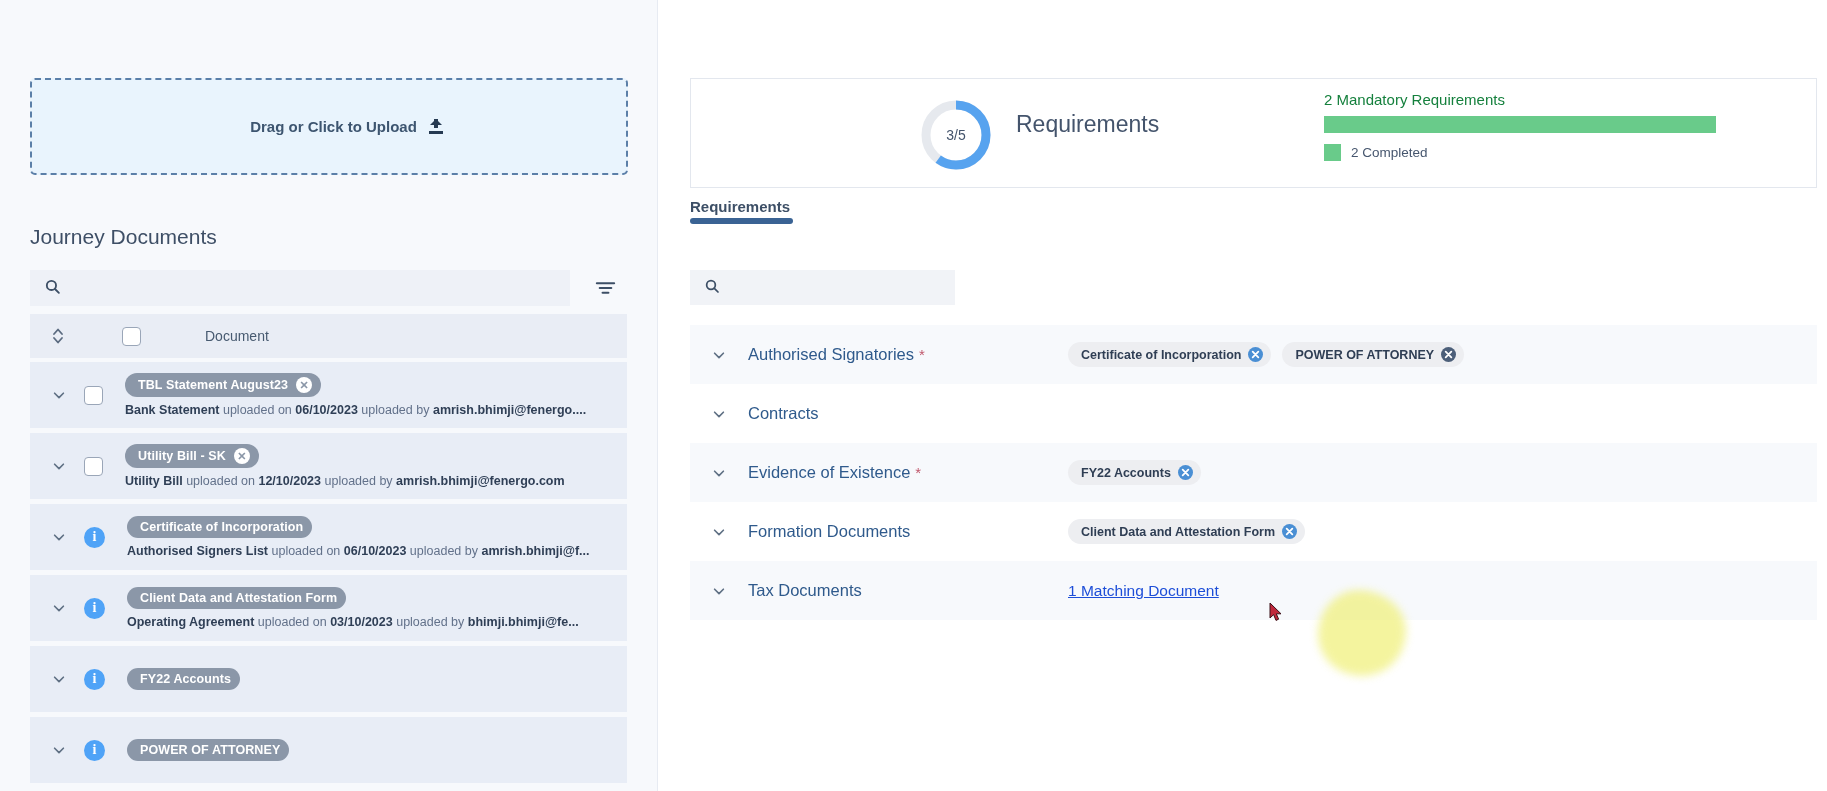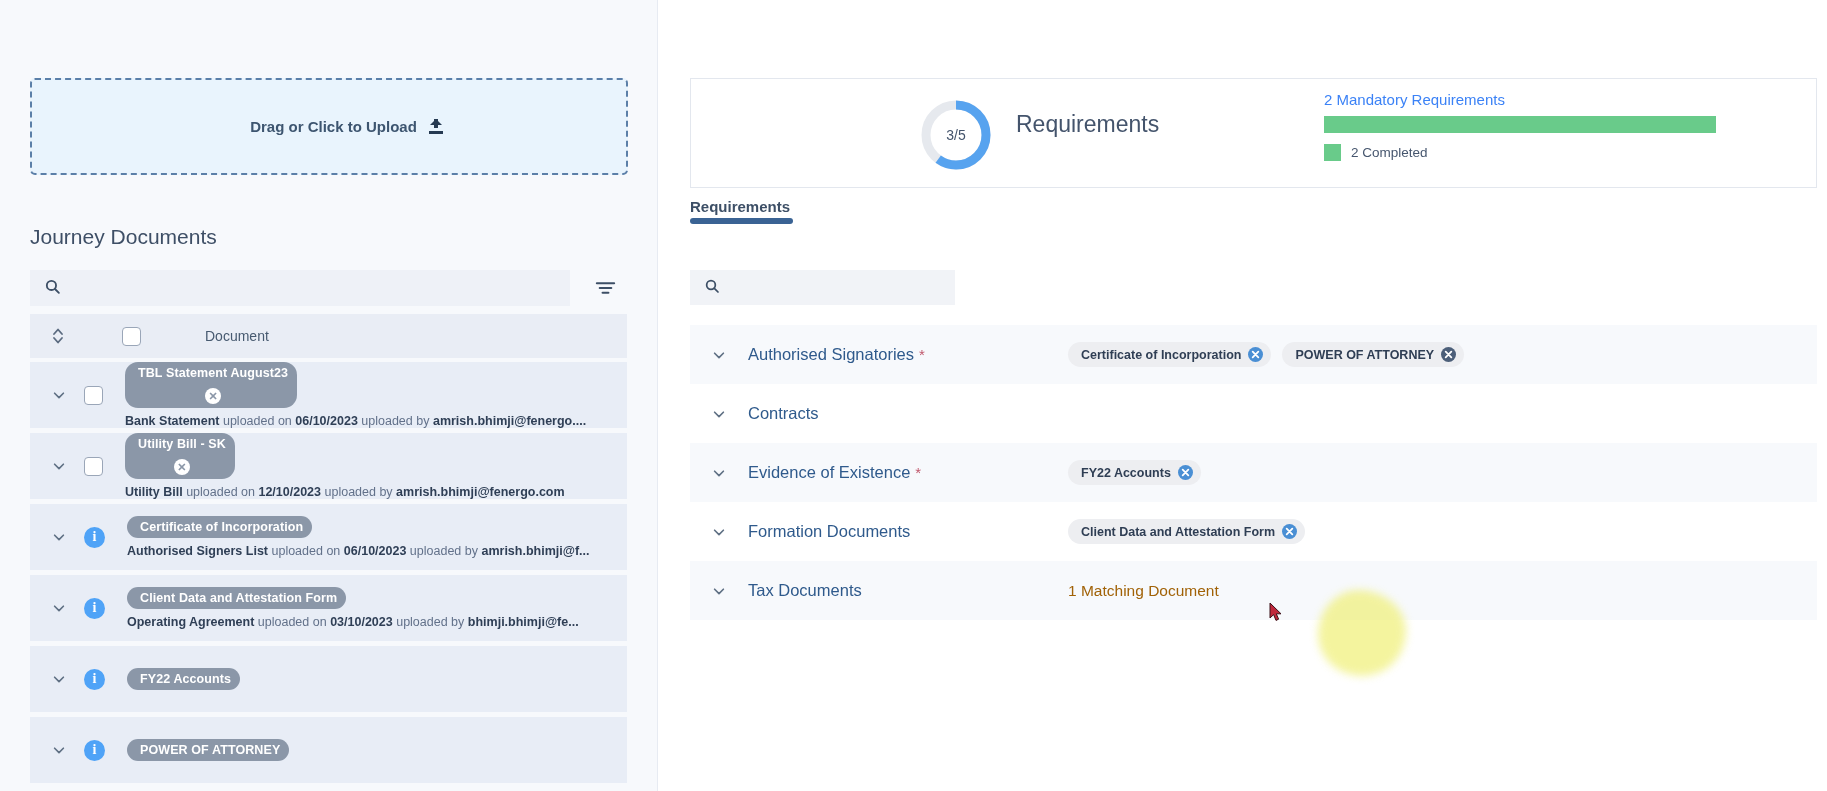--- a/index.html
+++ b/index.html
@@ -93,21 +93,21 @@
     width: 21px; height: 21px; border-radius: 50%;
     background: #4fa3f7; color: #fff; font-size: 14px; font-weight: 700;
     display:flex; align-items:center; justify-content:center;
     font-family: "Liberation Serif", serif;
   }
   .row-main { margin-left: 22px; display: flex; flex-direction: column; gap: 6px; }
   .doc-chip {
     display: inline-flex; align-items: center; gap: 8px;
     background: #8b97a8; color: #ffffff; border-radius: 13px;
     padding: 4px 9px 4px 13px; font-size: 12.5px; font-weight: 700;
-    width: fit-content; letter-spacing: .1px; flex-direction: column;
+    width: fit-content; letter-spacing: .1px;
   }
   .chip-x {
     width: 16px; height: 16px; border-radius: 50%; background: #ffffff;
     color: #8b97a8; font-size: 11px; font-weight: 700;
     display:flex; align-items:center; justify-content:center; cursor:pointer;
     line-height: 1;
   }
   .doc-meta { font-size: 12.5px; color: #62718a; white-space: nowrap; }
   .doc-meta b { color: #2f3f56; font-weight: 700; }
 
@@ -123,21 +123,21 @@
     position: absolute; left: 0; top: 0; width: 74px; height: 74px;
     display: flex; align-items: center; justify-content: center;
     font-size: 14px; color: #44546c;
   }
   #req-card-title {
     position: absolute; left: 325px; top: 32px;
     font-size: 23px; color: #44546c; font-weight: 400;
   }
   #mandatory-title {
     position: absolute; left: 633px; top: 12px;
-    font-size: 15px; color: #3b82f6;
+    font-size: 15px; color: #15803d;
   }
   #mandatory-track {
     position: absolute; left: 633px; top: 37px; width: 392px; height: 17px;
     background: #e9edf3;
   }
   #mandatory-fill { height: 17px; background: #69cb8a; }
   #legend-swatch {
     position: absolute; left: 633px; top: 65px; width: 17px; height: 17px; background: #69cb8a;
   }
   #legend-label {
@@ -178,21 +178,21 @@
   .req-chips { position: absolute; left: 378px; display: flex; align-items: center; gap: 11px; }
   .req-chip {
     display: inline-flex; align-items: center; gap: 7px;
     background: #edeef1; color: #2f3e54; border-radius: 13px;
     padding: 5px 8px 5px 13px; font-size: 12.5px; font-weight: 600;
   }
   .req-chip-x {
     width: 15px; height: 15px; border-radius: 50%;
     display:flex; align-items:center; justify-content:center; cursor: pointer;
   }
-  .req-match { position: absolute; left: 378px; font-size: 15.5px; color: #a16207; }
+  .req-match { position: absolute; left: 378px; font-size: 15.5px; color: #1d4ed8; text-decoration: underline; }
 
   #highlight-blob {
     position: absolute; left: 660px; top: 590px; width: 88px; height: 86px;
     background: #f0f07a; border-radius: 46% 54% 50% 50% / 52% 48% 52% 48%;
     filter: blur(4px); opacity: .72;
   }
   #cursor { position: absolute; left: 611px; top: 602px; width: 14px; height: 20px; }
 </style>
 </head>
 <body>

